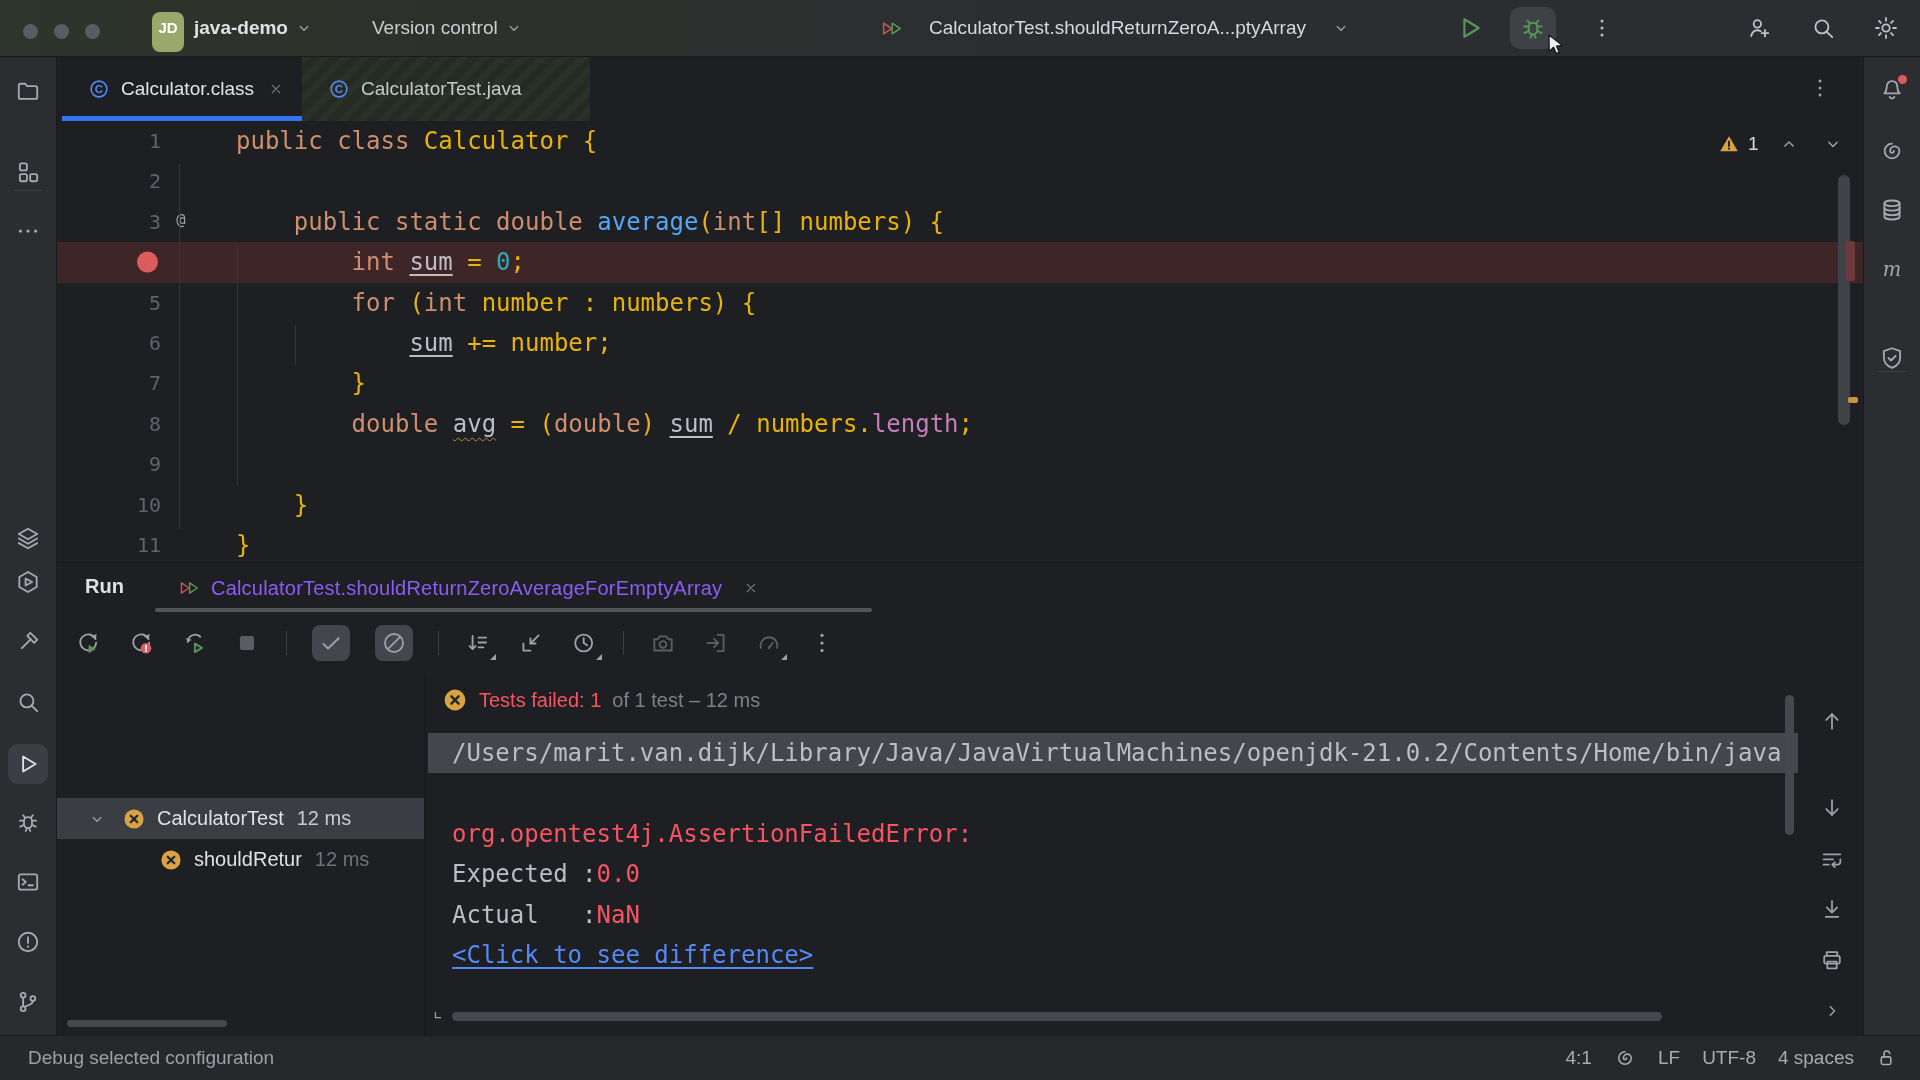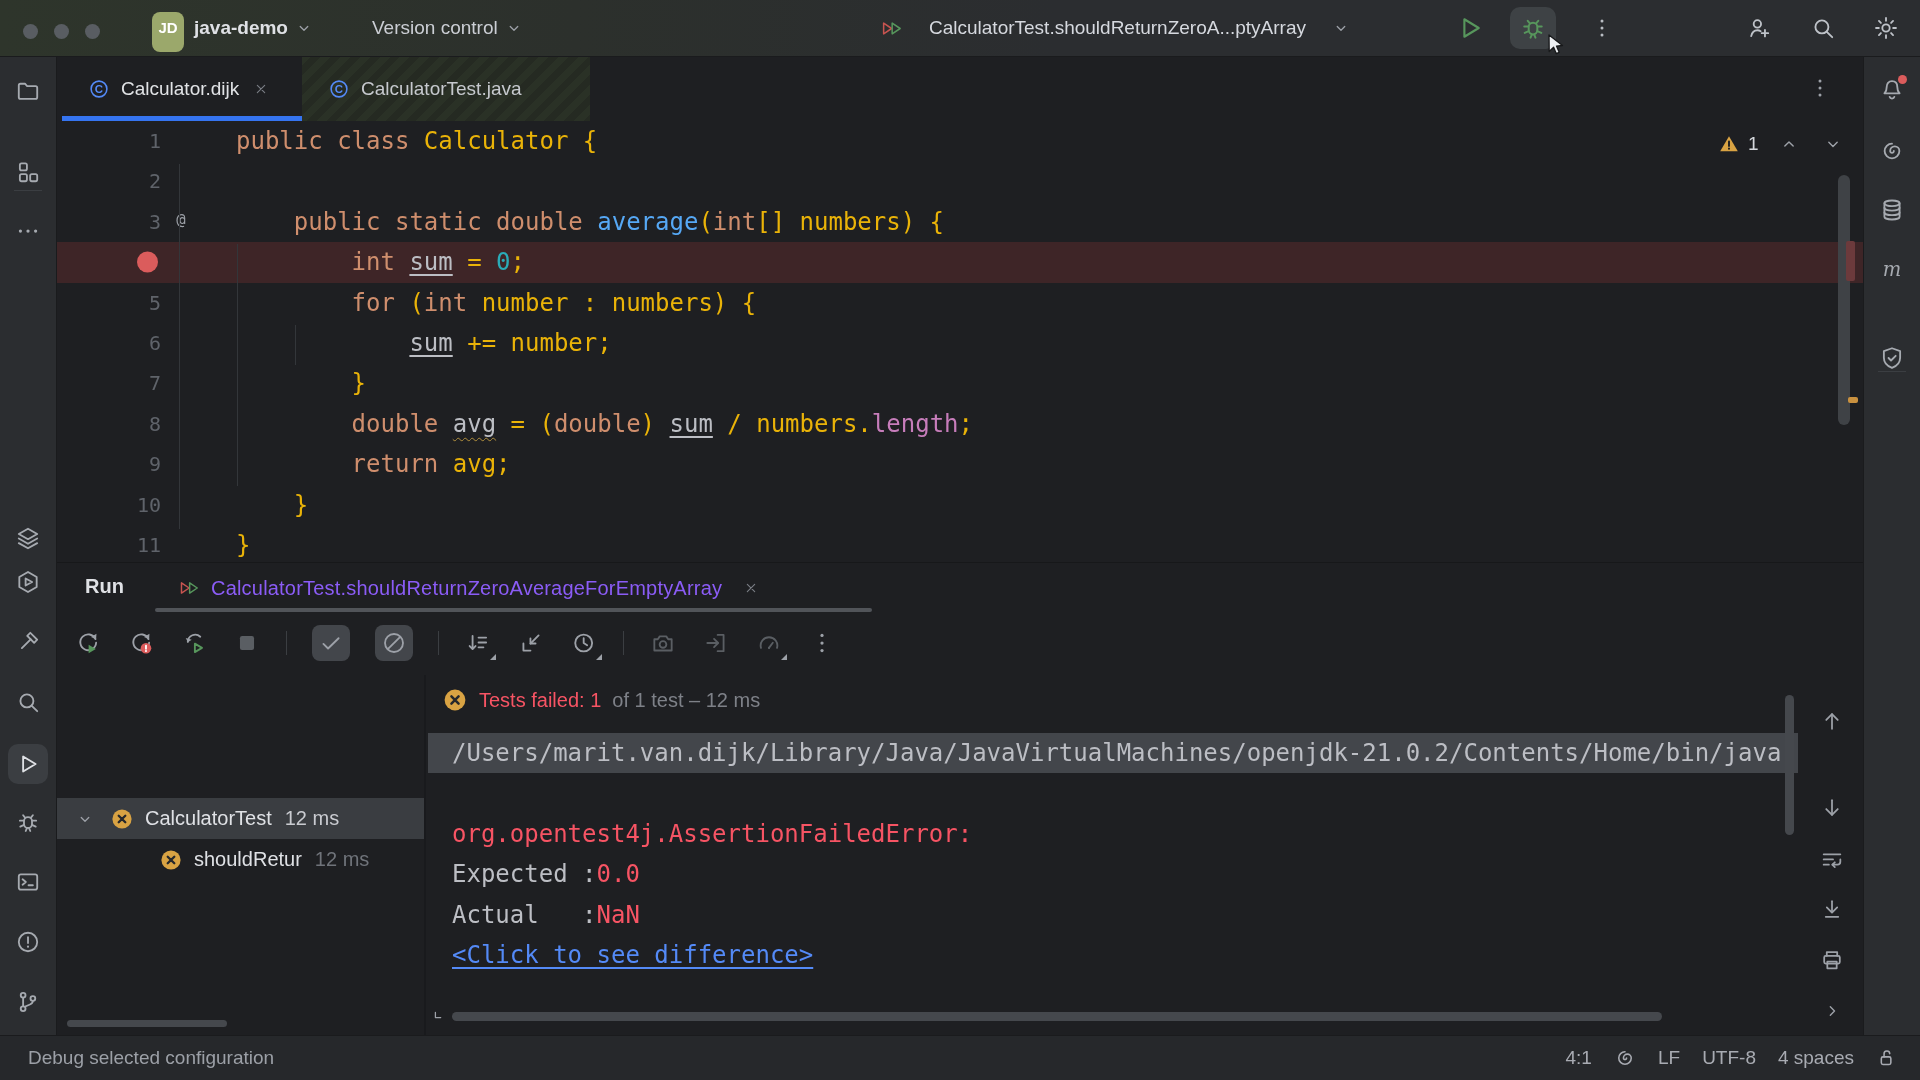--- a/index.html
+++ b/index.html
@@ -368,21 +368,21 @@
       </span>
   <div class="tab tab-active" style="left: 6px; width: 240px;">
         <span class="ic" style="margin-left: 26px;">
           <svg width="22" height="22" viewBox="0 0 24 24">
             <g>
               <circle cx="12" cy="12" r="8.6" fill="none" stroke="#548AF7" stroke-width="1.7"></circle>
               <text x="12" y="16.3" text-anchor="middle" font-size="12.5" font-weight="bold" font-family="Liberation Sans,sans-serif" fill="#548AF7">C</text>
             </g>
           </svg>
         </span>
-        <span class="lbl">Calculator.dijk</span>
+        <span class="lbl">Calculator.class</span>
         <span class="ic" style="color: rgb(122, 126, 133); margin-left: 14px;">
           <svg width="16" height="16" viewBox="0 0 24 24">
             <path fill="none" stroke="currentColor" stroke-width="1.7" stroke-linecap="round" stroke-linejoin="round" d="M6.5 6.5l11 11M17.5 6.5l-11 11"></path>
           </svg>
         </span>
         <div class="tab-underline"></div>
       </div>
       <div class="tab  tab-test" style="left: 246px; width: 288px;">
         <span class="ic" style="margin-left: 26px;">
           <svg width="22" height="22" viewBox="0 0 24 24">
@@ -458,21 +458,20 @@
             <div class="num">8</div>
             <div class="ann"></div>
           </div>
           <pre><span class="tk-pl">        </span><span class="tk-kw">double </span><span class="tk-wn">avg</span><span class="tk-pl"> = (</span><span class="tk-kw">double</span><span class="tk-pl">) </span><span class="tk-un">sum</span><span class="tk-pl"> / numbers.</span><span class="tk-fd">length</span><span class="tk-pl">;</span></pre>
         </div>
         <div class="code-row">
           <div class="gut">
             <div class="num">9</div>
             <div class="ann"></div>
           </div>
-          <pre><span class="tk-pl">        </span><span class="tk-kw">return</span><span class="tk-pl"> avg;</span></pre>
         </div>
         <div class="code-row">
           <div class="gut">
             <div class="num">10</div>
             <div class="ann"></div>
           </div>
           <pre><span class="tk-pl">    }</span></pre>
         </div>
         <div class="code-row">
           <div class="gut">
@@ -669,21 +668,21 @@
                 <circle cx="12" cy="12" r="1.5"></circle>
                 <circle cx="12" cy="19" r="1.5"></circle>
               </g>
             </svg>
           </span>
         </div>
       </div>
 
     <div class="rp-content">
       <div class="tree" id="testTree">
-          <div class="tree-row sel" style="top: 123px; padding-left: 20px;">
+          <div class="tree-row sel" style="top: 123px; padding-left: 32px;">
             <span class="ic" style="color: rgb(157, 161, 168); margin-right: 16px;">
               <svg width="18" height="18" viewBox="0 0 24 24">
                 <path fill="none" stroke="currentColor" stroke-width="1.7" stroke-linecap="round" stroke-linejoin="round" d="M7 10l5 5 5-5"></path>
               </svg>
             </span>
             <span class="ic">
               <svg width="24" height="24" viewBox="0 0 24 24">
                 <g>
                   <circle cx="12" cy="12" r="9.6" fill="#D9A343"></circle>
                   <path d="M8.7 8.7l6.6 6.6M15.3 8.7l-6.6 6.6" stroke="#26282B" stroke-width="2.3" stroke-linecap="round"></path>

